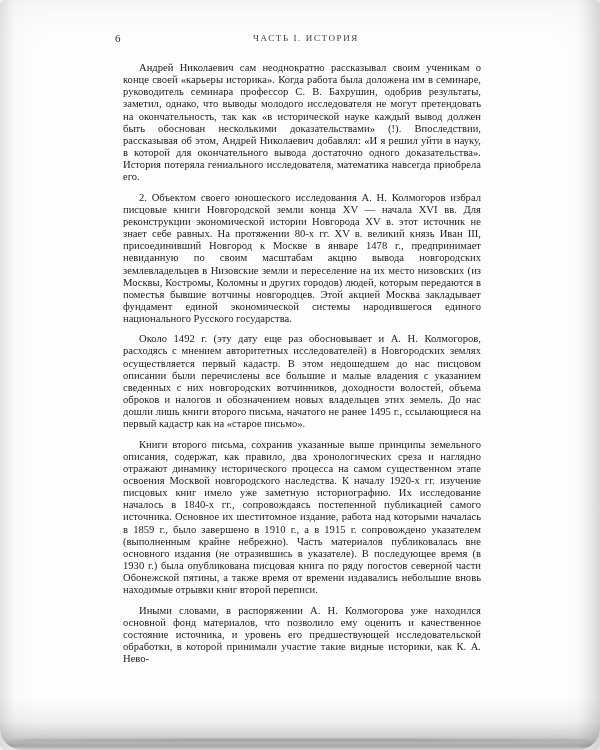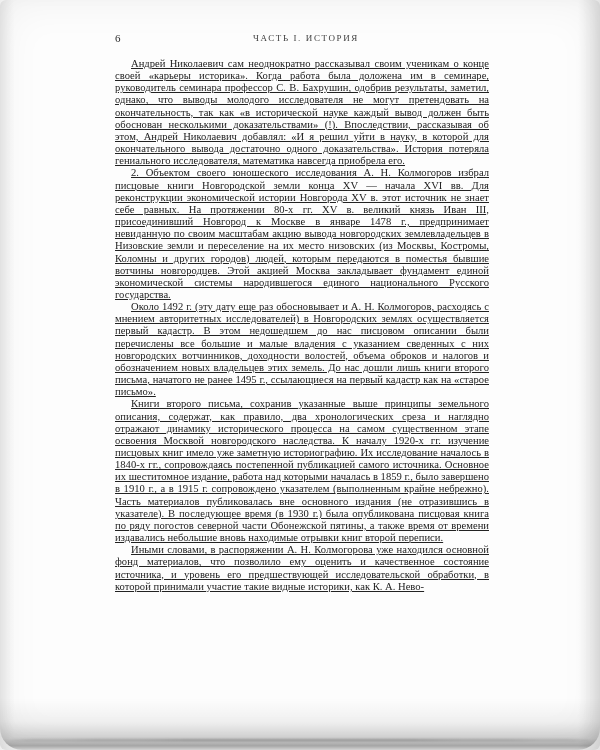--- a/index.html
+++ b/index.html
@@ -84,27 +84,26 @@
     position: absolute;
     left: 8px;
     right: 0;
     top: 1px;
     text-align: center;
     font-size: 9px;
     letter-spacing: 1.6px;
     color: #3d3d3d;
   }
   .body-text p {
-    margin: 0;
+    margin: 8px;
     font-size: 10.6px;
     line-height: 12.15px;
     text-align: justify;
     text-indent: 16px;
     color: #222222;
-    text-decoration: underline;
   }
 </style>
 </head>
 <body>
 
 <div class="photo">
 
   <div class="page">
     <div class="header-row">
       <span class="pagenum">6</span>

